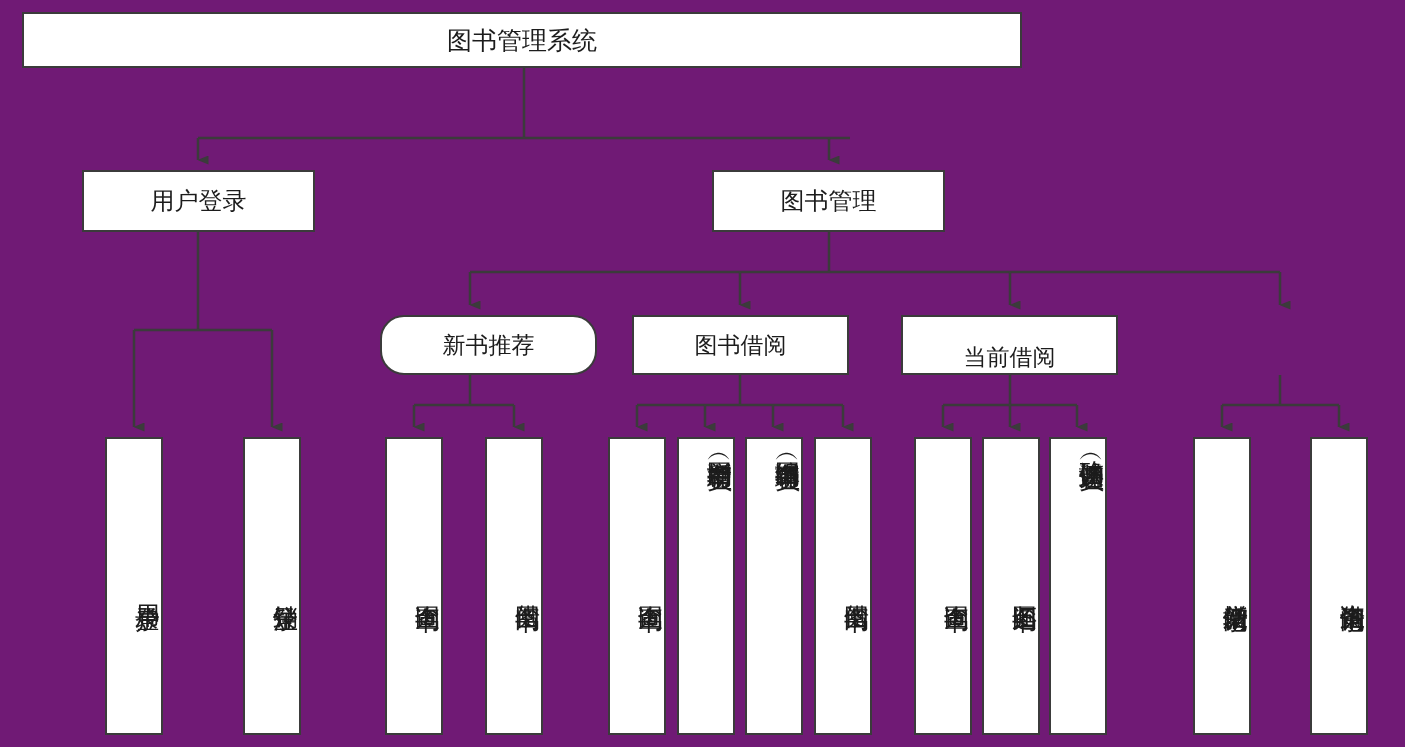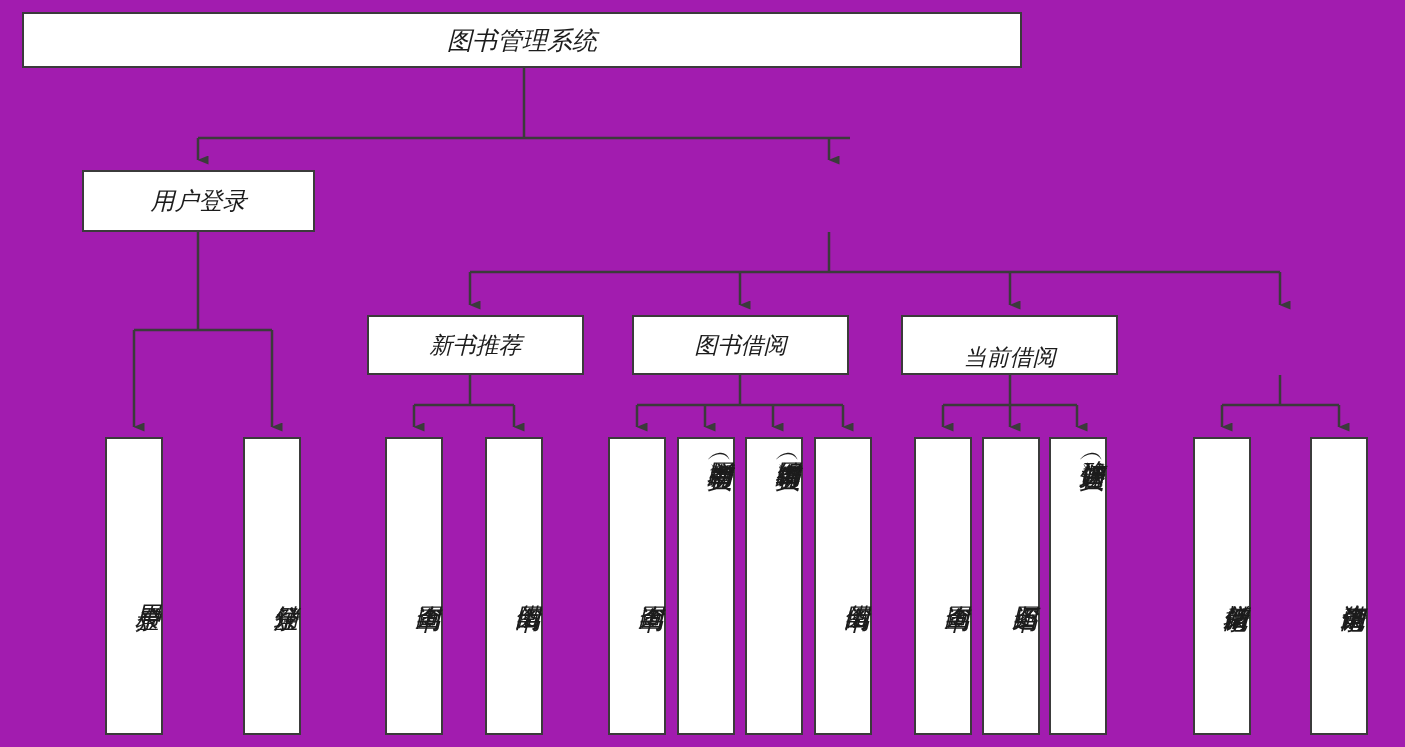--- a/index.html
+++ b/index.html
@@ -5,23 +5,22 @@
 <style>
   html,body{margin:0;padding:0;background:#ffffff;}
   body{
     font-family:"Liberation Sans","DejaVu Sans",sans-serif;
     -webkit-font-smoothing:antialiased;
   }
   #canvas{
     position:relative;
     width:1405px;
     height:747px;
-    background:#a21caf;
+    background:#701a75;
     overflow:hidden;
-    font-style:italic;
   }
   svg#wires{
     position:absolute;
     left:0; top:0;
     width:1405px; height:747px;
     pointer-events:none;
   }
   .node{
     position:absolute;
     box-sizing:border-box;
@@ -123,22 +122,25 @@
     </g>
   </svg>
 
   <div class="node root" style="left:22px; top:12px; width:1000px; height:56px;">
     <span>图书管理系统</span>
   </div>
 
   <div class="node lvl2" style="left:82px; top:170px; width:233px; height:62px;">
     <span>用户登录</span>
   </div>
+  <div class="node lvl2" style="left:712px; top:170px; width:233px; height:62px;">
+    <span>图书管理</span>
+  </div>
 
-  <div class="node lvl3" style="left:367px; top:315px; width:217px; height:60px;">
+  <div class="node lvl3" style="left:380px; top:315px; width:217px; height:60px;border-radius:24px;">
     <span>新书推荐</span>
   </div>
   <div class="node lvl3" style="left:632px; top:315px; width:217px; height:60px;">
     <span>图书借阅</span>
   </div>
   <div class="node lvl3" style="left:901px; top:315px; width:217px; height:60px;align-items:flex-end;">
     <span>当前借阅</span>
   </div>
 
   <div class="node leaf centered" style="left:105px; top:437px; width:58px; height:298px;">

